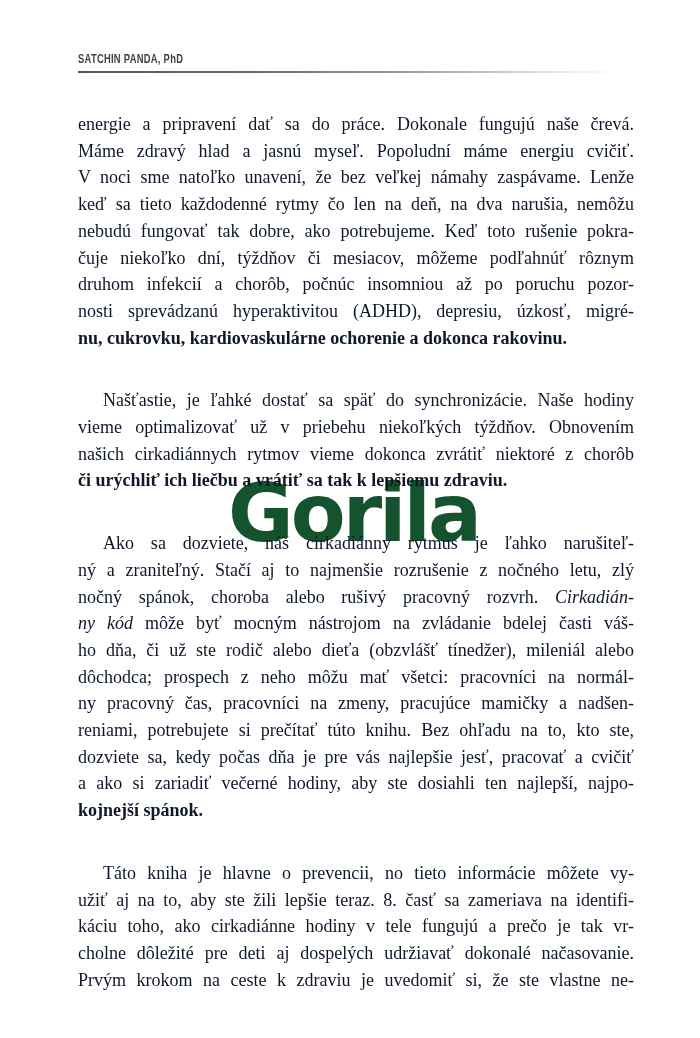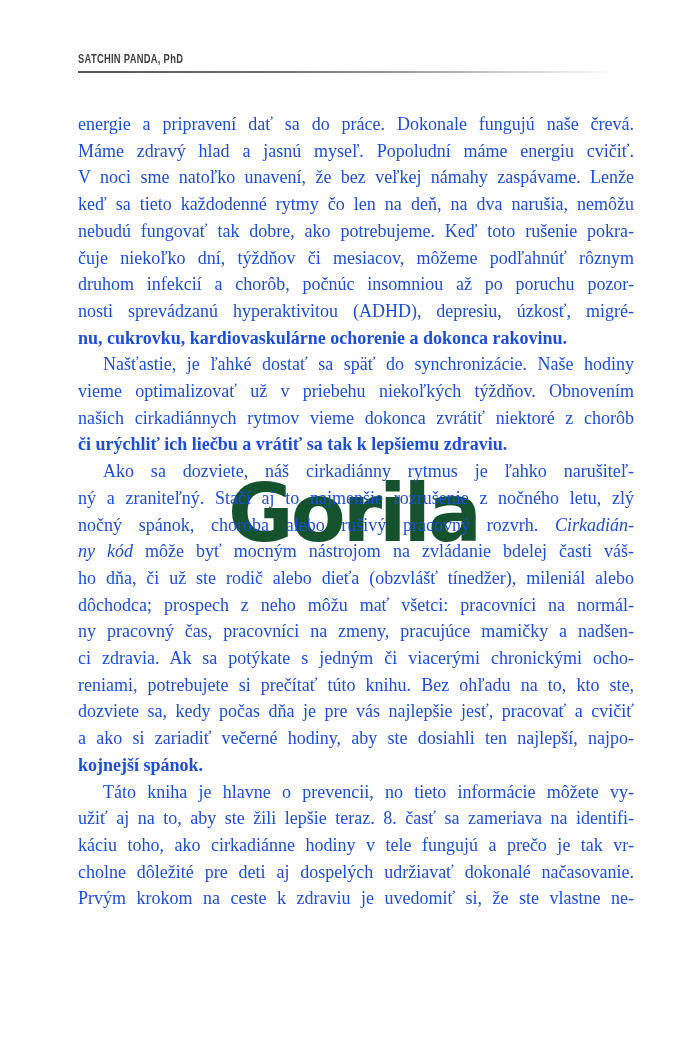--- a/index.html
+++ b/index.html
@@ -55,35 +55,35 @@
     z-index: 1;
     font-size: 18px;
     line-height: 26.7px;
     color: #282828;
   }
   .line {
     text-align: justify;
     text-align-last: justify;
   }
   .line.end { text-align-last: left; font-weight: bold; }
-  .line.indent { padding-left: 25px; }
+  .line.indent { padding-left: 25px; margin-top: 36px; }
   .it { font-style: italic; }
 </style>
 </head>
 <body>
 
 <div class="page">
 
   <div class="header-author">SATCHIN PANDA, PhD</div>
 
   <div class="header-rule"></div>
 
   <div class="watermark" style="color: #14532d;">Gorila</div>
 
-  <div class="page-body" style="color: #1d4ed8;">
+  <div class="page-body" style="color: #0f172a;">
       <div class="paragraph">
         <div class="line"><span>energie a pripravení dať sa do práce. Dokonale fungujú naše črevá.</span></div>
         <div class="line"><span>Máme zdravý hlad a jasnú myseľ. Popoludní máme energiu cvičiť.</span></div>
         <div class="line"><span>V noci sme natoľko unavení, že bez veľkej námahy zaspávame. Lenže</span></div>
         <div class="line"><span>keď sa tieto každodenné rytmy čo len na deň, na dva narušia, nemôžu</span></div>
         <div class="line"><span>nebudú fungovať tak dobre, ako potrebujeme. Keď toto rušenie pokra-</span></div>
         <div class="line"><span>čuje niekoľko dní, týždňov či mesiacov, môžeme podľahnúť rôznym</span></div>
         <div class="line"><span>druhom infekcií a chorôb, počnúc insomniou až po poruchu pozor-</span></div>
         <div class="line"><span>nosti sprevádzanú hyperaktivitou (ADHD), depresiu, úzkosť, migré-</span></div>
         <div class="line end"><span>nu, cukrovku, kardiovaskulárne ochorenie a dokonca rakovinu.</span></div>
@@ -95,21 +95,20 @@
         <div class="line end"><span>či urýchliť ich liečbu a vrátiť sa tak k lepšiemu zdraviu.</span></div>
       </div>
       <div class="paragraph">
         <div class="line indent"><span>Ako sa dozviete, náš cirkadiánny rytmus je ľahko narušiteľ-</span></div>
         <div class="line"><span>ný a zraniteľný. Stačí aj to najmenšie rozrušenie z nočného letu, zlý</span></div>
         <div class="line"><span>nočný spánok, choroba alebo rušivý pracovný rozvrh. </span><span class="it">Cirkadián-</span></div>
         <div class="line"><span class="it">ny kód</span><span> môže byť mocným nástrojom na zvládanie bdelej časti váš-</span></div>
         <div class="line"><span>ho dňa, či už ste rodič alebo dieťa (obzvlášť tínedžer), mileniál alebo</span></div>
         <div class="line"><span>dôchodca; prospech z neho môžu mať všetci: pracovníci na normál-</span></div>
         <div class="line"><span>ny pracovný čas, pracovníci na zmeny, pracujúce mamičky a nadšen-</span></div>
-        <div class="line"><span>ci zdravia. Ak sa potýkate s jedným či viacerými chronickými ocho-</span></div>
         <div class="line"><span>reniami, potrebujete si prečítať túto knihu. Bez ohľadu na to, kto ste,</span></div>
         <div class="line"><span>dozviete sa, kedy počas dňa je pre vás najlepšie jesť, pracovať a cvičiť</span></div>
         <div class="line"><span>a ako si zariadiť večerné hodiny, aby ste dosiahli ten najlepší, najpo-</span></div>
         <div class="line end"><span>kojnejší spánok.</span></div>
       </div>
       <div class="paragraph">
         <div class="line indent"><span>Táto kniha je hlavne o prevencii, no tieto informácie môžete vy-</span></div>
         <div class="line"><span>užiť aj na to, aby ste žili lepšie teraz. 8. časť sa zameriava na identifi-</span></div>
         <div class="line"><span>káciu toho, ako cirkadiánne hodiny v tele fungujú a prečo je tak vr-</span></div>
         <div class="line"><span>cholne dôležité pre deti aj dospelých udržiavať dokonalé načasovanie.</span></div>

